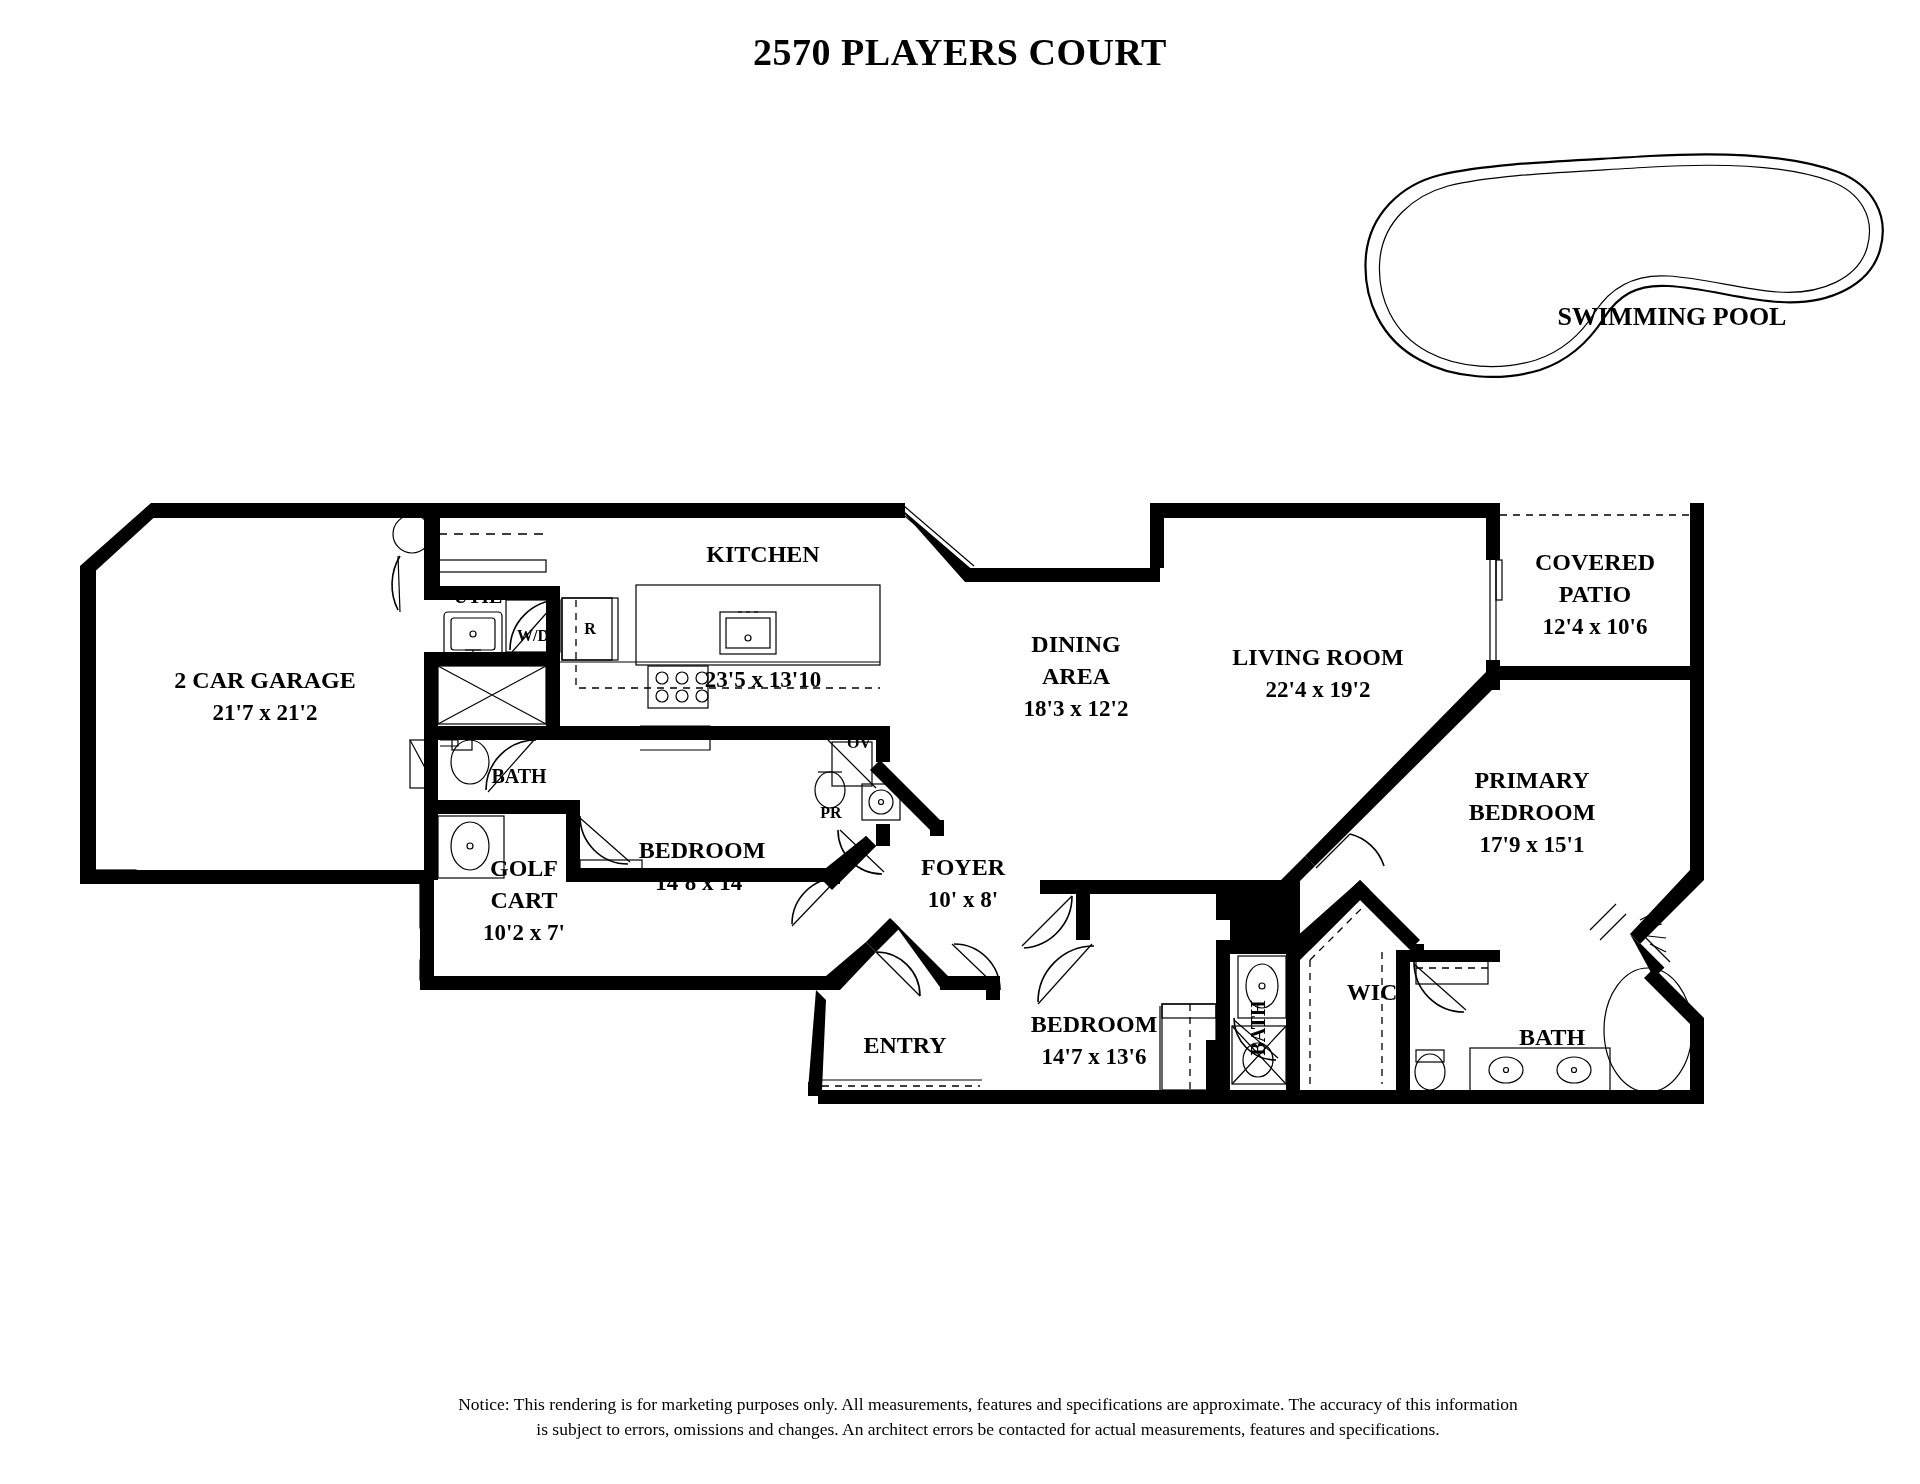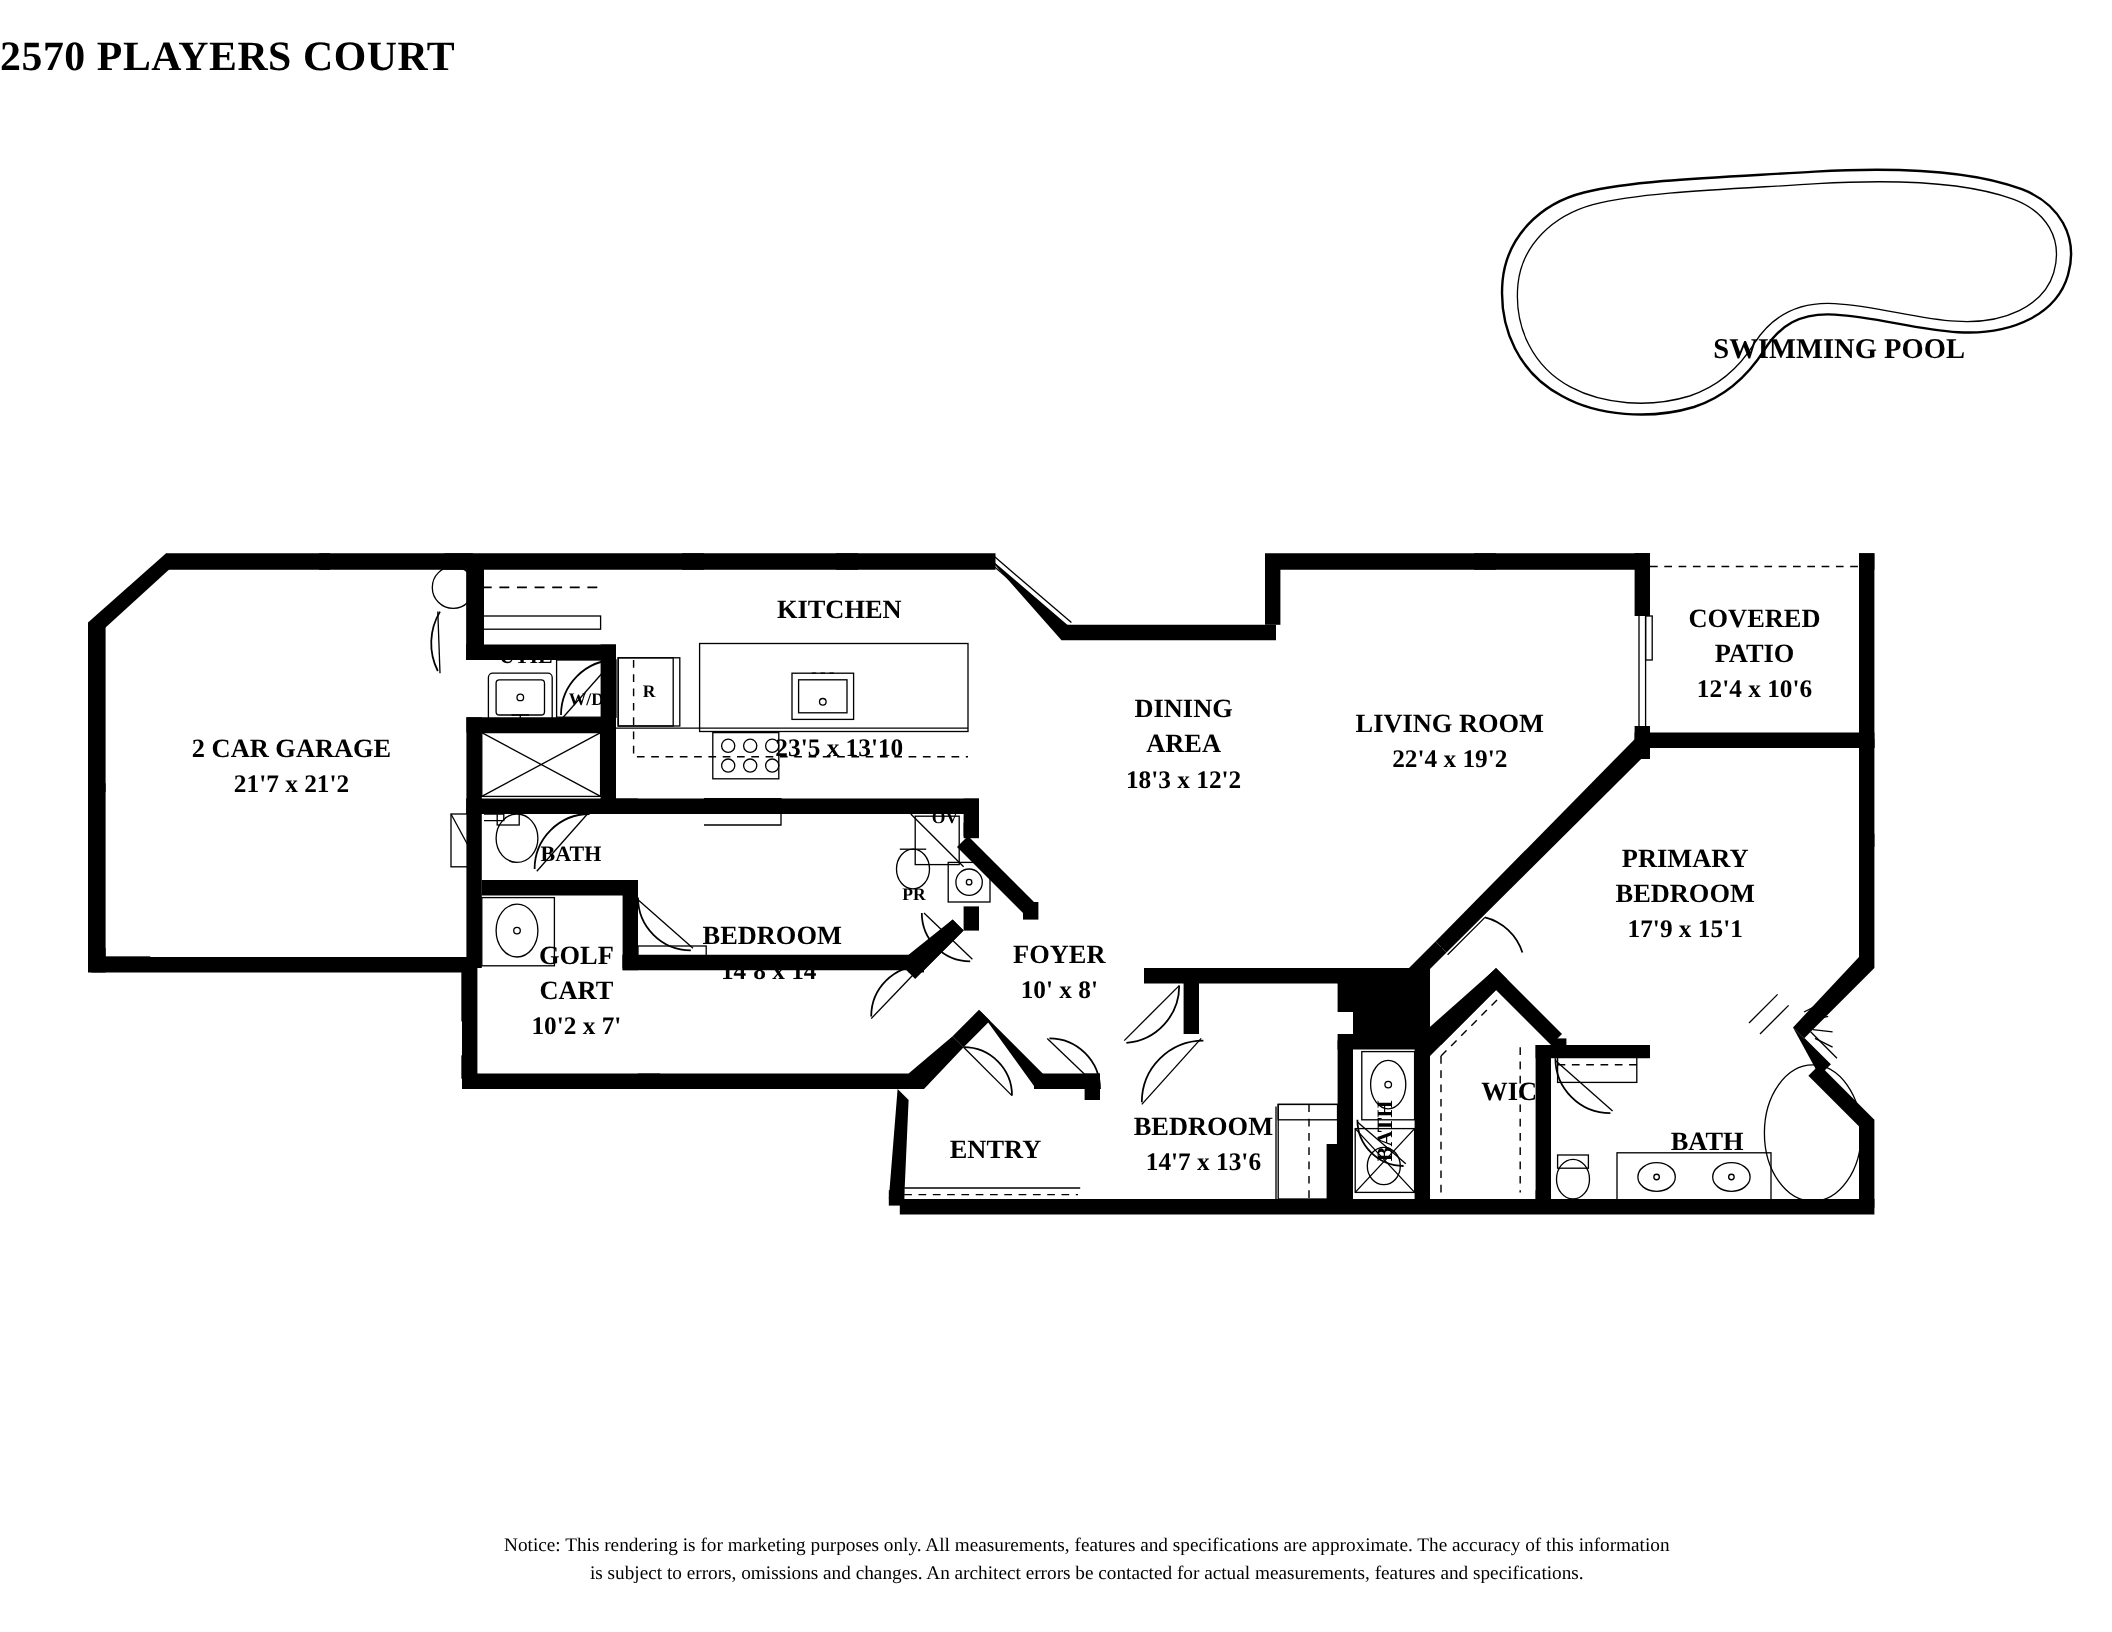--- a/index.html
+++ b/index.html
@@ -18,21 +18,21 @@
     position: relative;
     width: 1920px;
     height: 1484px;
     background: #fff;
   }
   #plan-title {
     position: absolute;
     top: 30px;
     left: 0;
     width: 1920px;
-    text-align: left;
+    text-align: center;
     font-size: 38px;
     font-weight: bold;
     letter-spacing: 0.5px;
     font-family: "Liberation Serif", "DejaVu Serif", serif;
   }
   #floorplan-svg {
     position: absolute;
     top: 0; left: 0;
     width: 1920px;
     height: 1484px;

